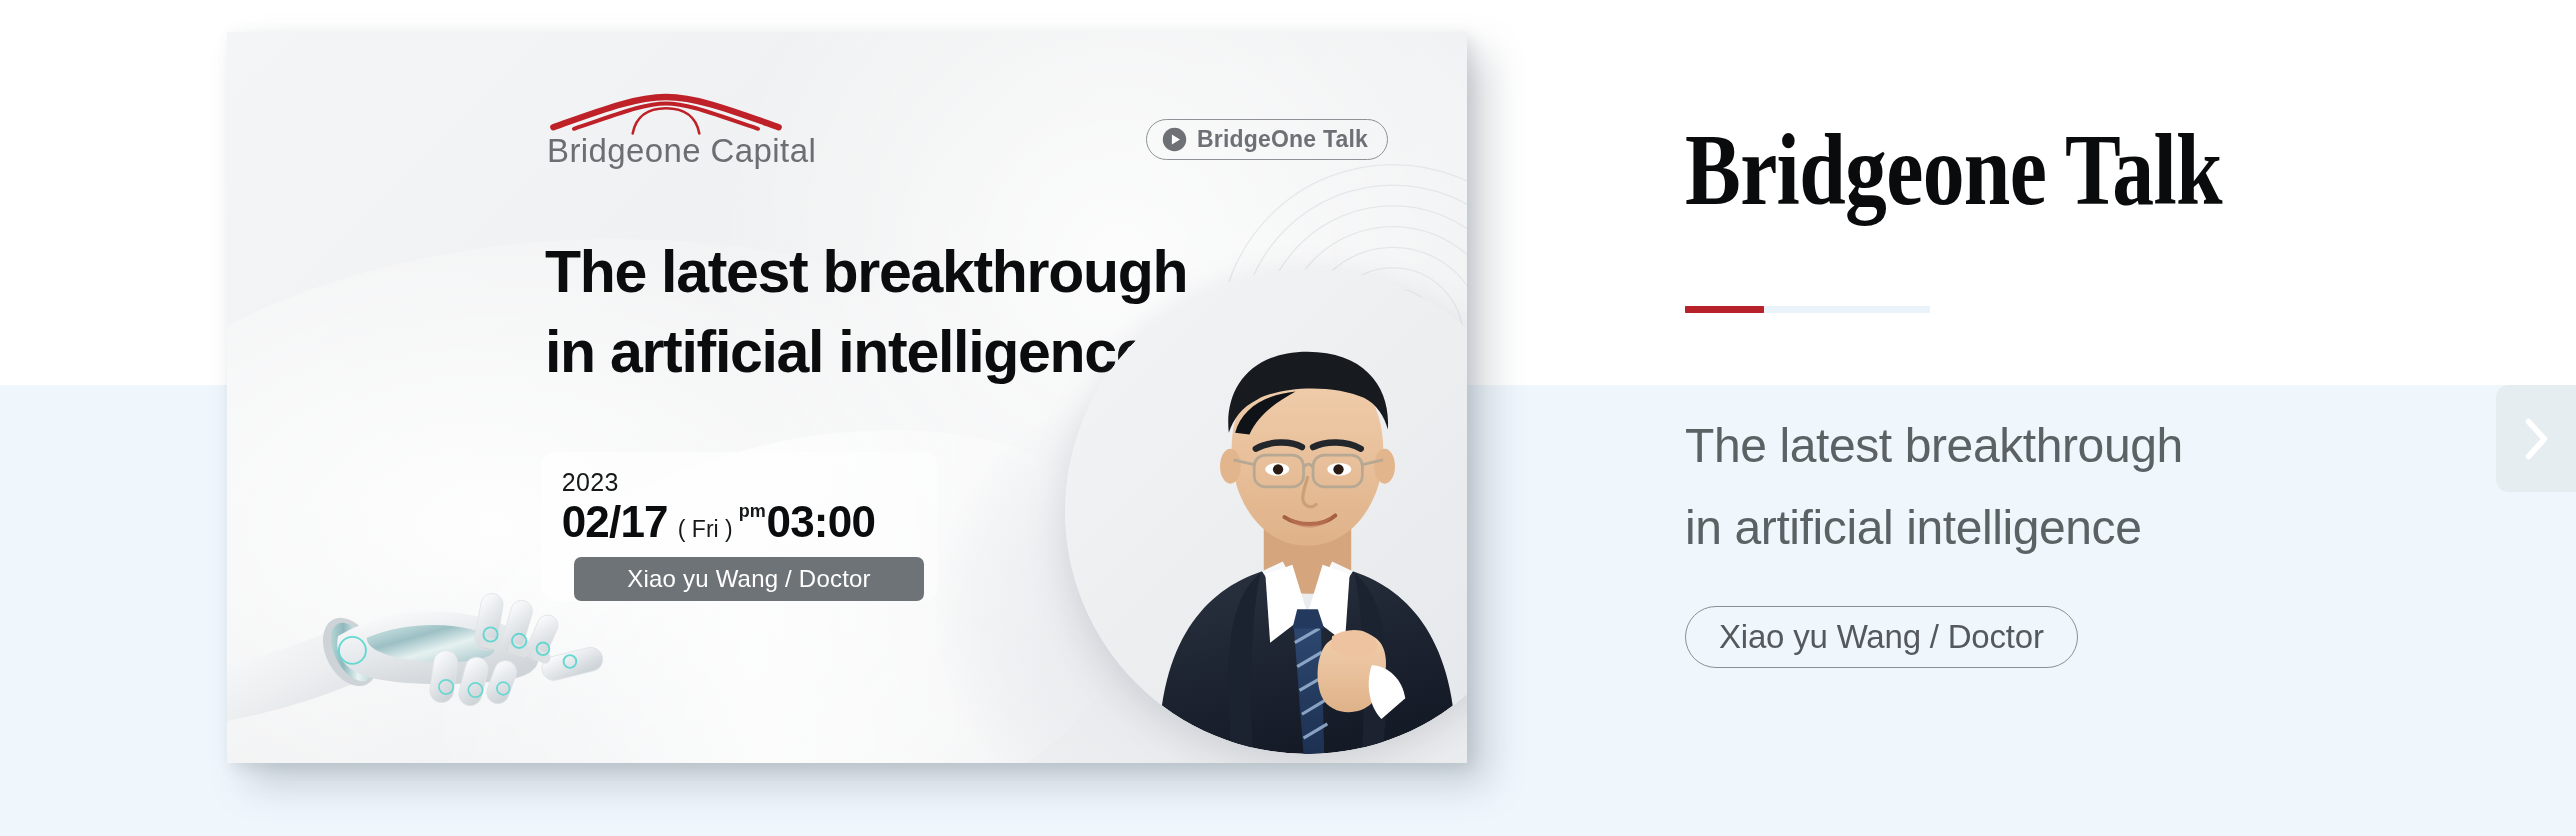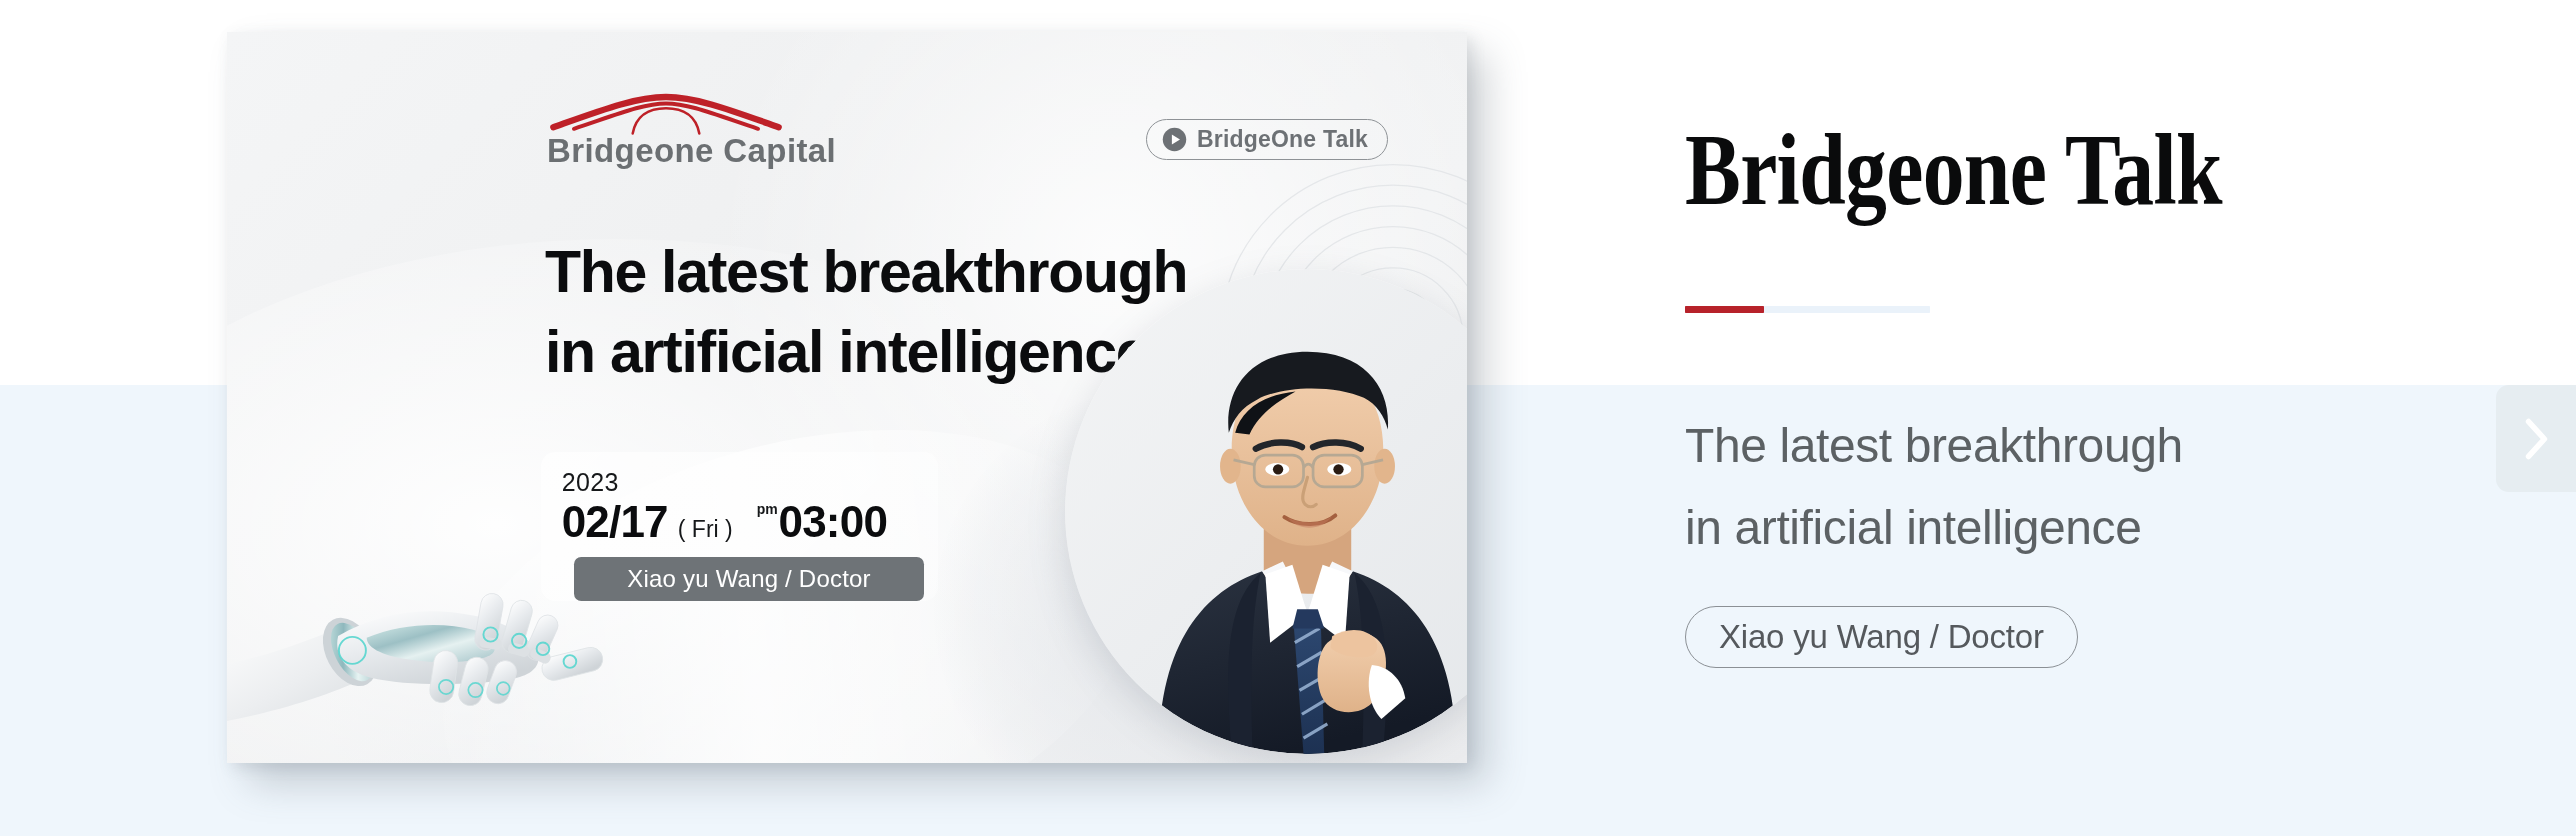--- a/index.html
+++ b/index.html
@@ -31,21 +31,21 @@
        background:linear-gradient(100deg, rgba(255,255,255,0) 0%, rgba(255,255,255,.75) 45%, rgba(255,255,255,0) 100%);
        border-radius:50%;}
   .sw4{width:604px;height:604px;left:64px;top:334px;
        border-radius:50%;
        background:radial-gradient(circle at 50% 50%, rgba(222,226,230,.55) 0%, rgba(222,226,230,0) 64%);}
 
   
   .logo-wrap{position:absolute;left:320px;top:60px;width:246px;}
   .logo-mark{width:238px;height:45px;display:block;}
   .logo-text{
-    font-size:33px;letter-spacing:0.4px;color:#6b6f72;font-weight:700;
+    font-size:33px;letter-spacing:0.4px;color:#6b6f72;font-weight:400;
     margin-top:-4.8px;white-space:nowrap;
   }
 
   
   .talk-badge{
     position:absolute;right:79px;top:87px;
     display:flex;align-items:center;gap:10.3px;
     border:1.6px solid #8e9296;border-radius:22px;
     padding:5.6px 19px 6.4px 14.3px;height:27px;box-sizing:content-box;
   }
@@ -62,21 +62,21 @@
   
   .date-block{
     position:absolute;left:314px;top:420px;width:397px;
     background:linear-gradient(135deg, rgba(255,255,255,.74), rgba(255,255,255,.38));
     border-radius:14.3px;padding:17.5px 20.7px 0 20.7px;box-sizing:border-box;
   }
   .year{font-size:25px;font-weight:500;color:#16181a;letter-spacing:0.4px;line-height:1;}
   .datetime-row{display:flex;align-items:baseline;margin-top:5.6px;white-space:nowrap;}
   .date-main{font-size:44px;font-weight:700;color:#0b0c0e;letter-spacing:-0.8px;line-height:1;}
   .date-day{font-size:23px;font-weight:400;color:#16181a;margin-left:10px;line-height:1;}
-  .ampm{font-size:14px;font-weight:600;color:#16181a;margin-left:24px;align-self:flex-start;line-height:1;position:relative;top:1.6px;}
+  .ampm{font-size:18px;font-weight:600;color:#16181a;margin-left:6px;align-self:flex-start;line-height:1;position:relative;top:1.6px;}
   .time-main{font-size:44px;font-weight:700;color:#0b0c0e;letter-spacing:-0.8px;line-height:1;margin-left:0.8px;}
   .speaker-chip-dark{
     margin:12.7px -6.4px 0 12.7px;background:#6e7377;border-radius:7.2px;
     padding:8px 0 8.7px 0;text-align:center;
     font-size:24px;color:#ffffff;letter-spacing:0.2px;white-space:nowrap;
   }
 
   
   .robot-hand{position:absolute;left:-16px;bottom:-16px;width:413px;height:262px;}
 

